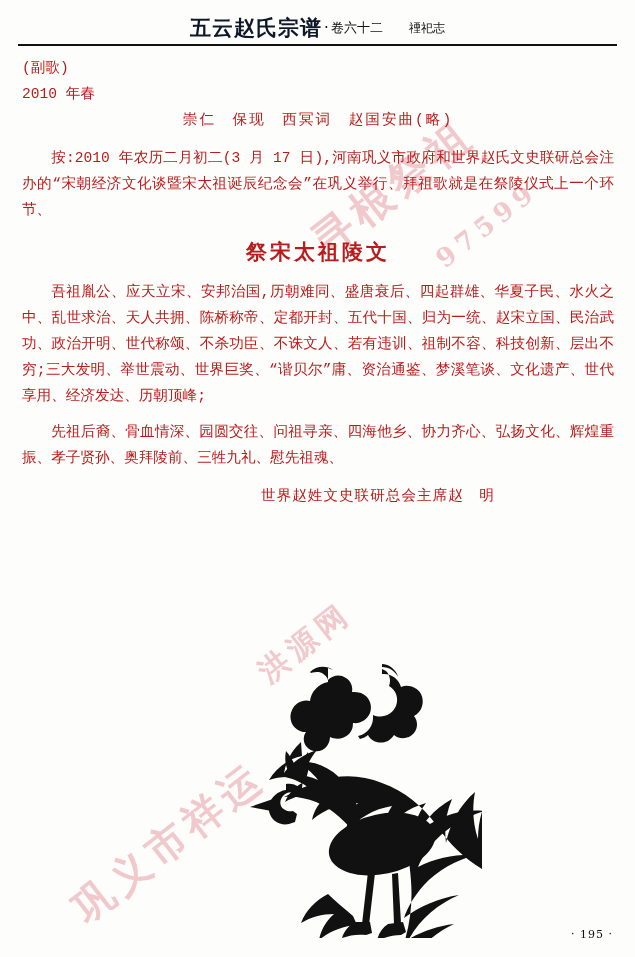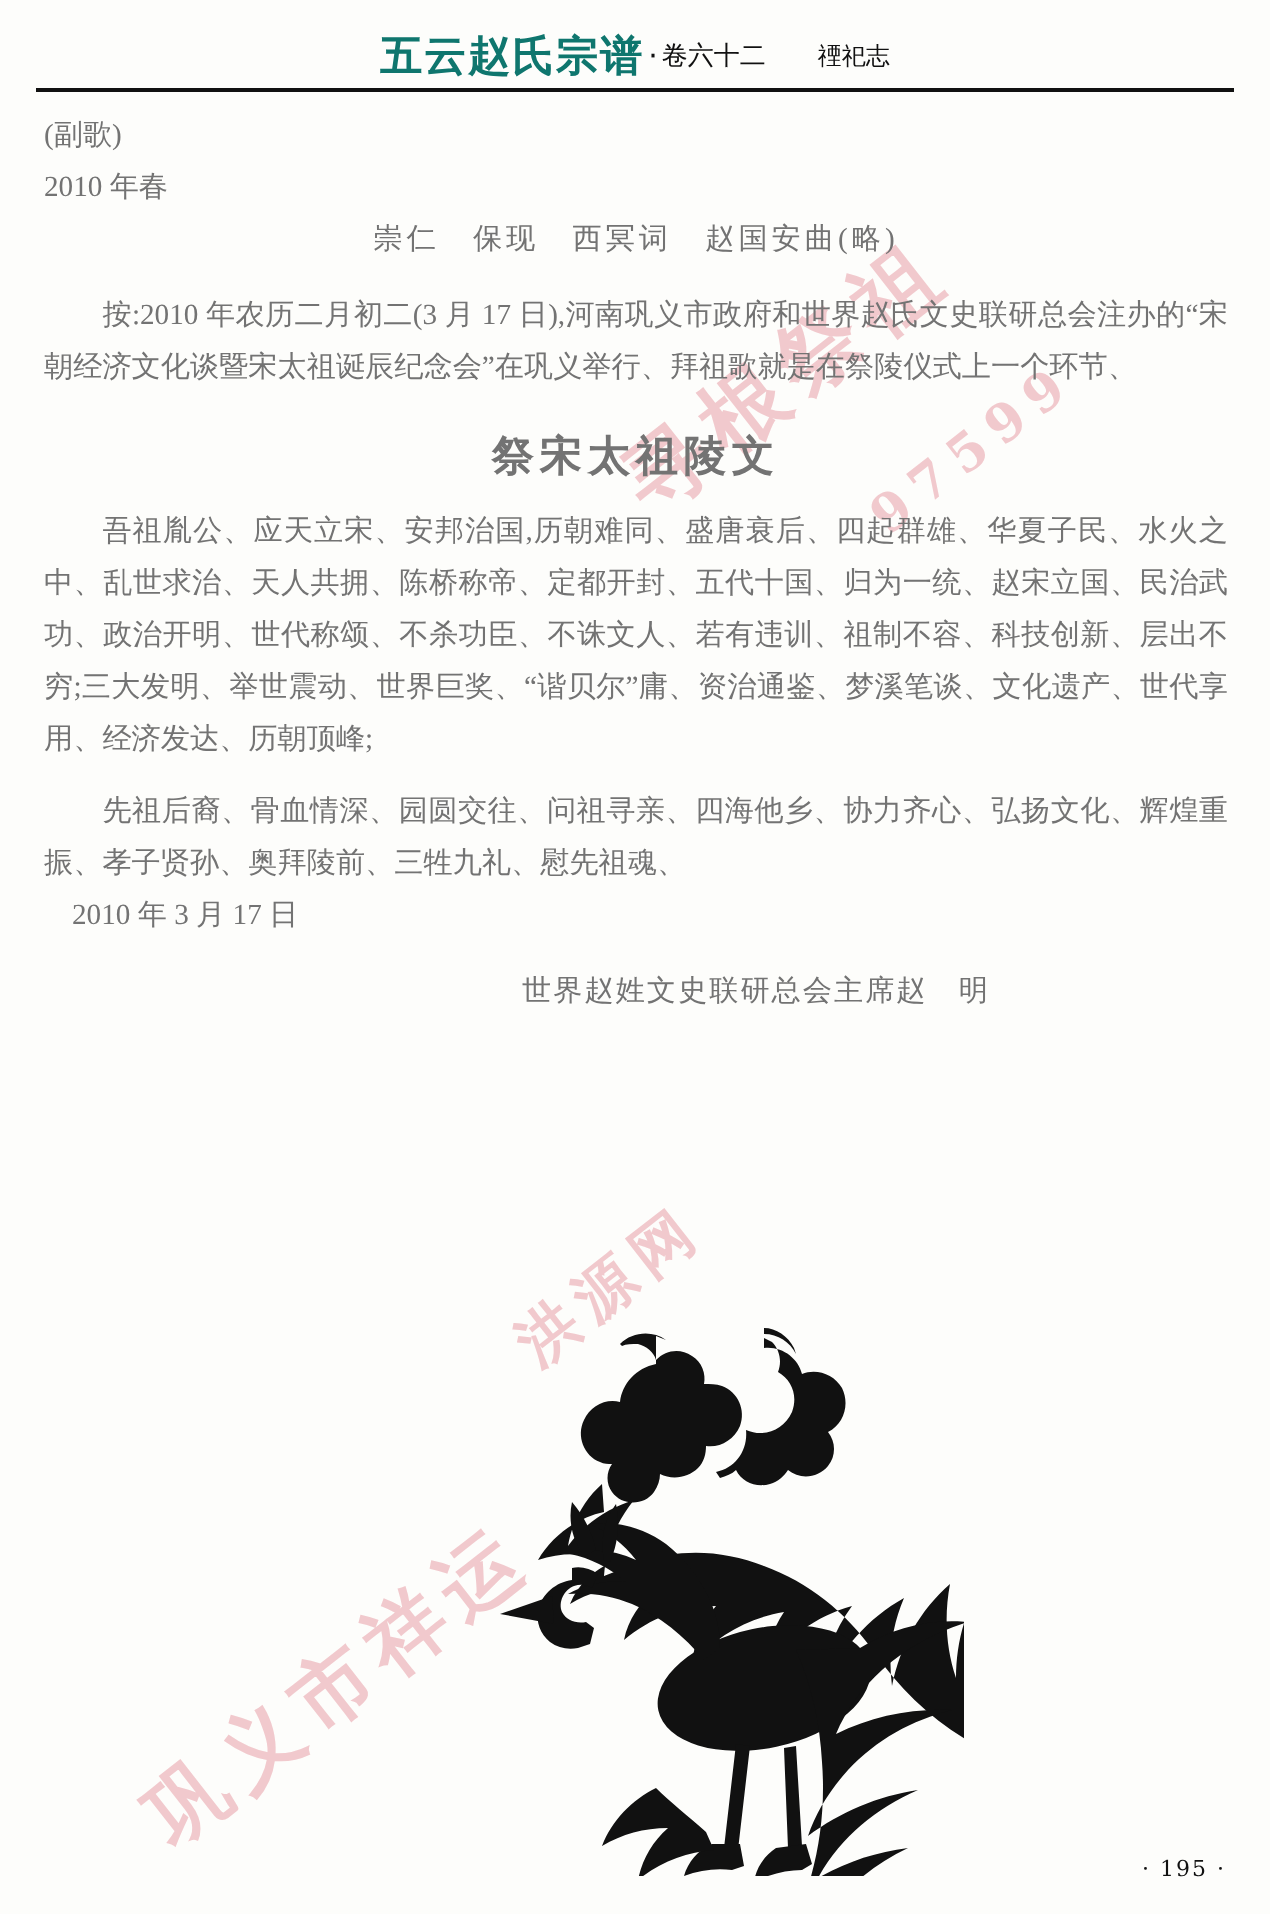--- a/index.html
+++ b/index.html
@@ -25,21 +25,21 @@
     left: 0;
     width: 635px;
     text-align: center;
     white-space: nowrap;
   }
   .header .title {
     font-family: "DejaVu Serif", "Liberation Serif", serif;
     font-size: 21px;
     font-weight: bold;
     letter-spacing: 1px;
-    color: #0f766e;
+    color: #0f172a;
     vertical-align: middle;
   }
   .header .dot {
     font-size: 15px;
     color: #111;
     vertical-align: middle;
     margin: 0 2px;
   }
   .header .vol {
     font-family: Liberation Sans, sans-serif;
@@ -62,23 +62,23 @@
     height: 2px;
     background: #111;
   }
 
   
   .content {
     position: absolute;
     top: 55px;
     left: 22px;
     width: 592px;
-    font-family: Liberation Serif, serif;
+    font-family: Liberation Mono, monospace;
     font-size: 14.6px;
-    color: #737373;
+    color: #b91c1c;
     line-height: 26px;
   }
   .ctr { text-align: center; }
   .p {
     text-align: justify;
     text-justify: inter-ideograph;
     margin: 0;
   }
   .indent { text-indent: 2em; }
   .right { text-align: left; padding-right: 8px; }
@@ -194,21 +194,20 @@
 
     <div class="bigtitle">祭宋太祖陵文</div>
 
     <div class="gap-m"></div>
 
     <div class="p indent">吾祖胤公、应天立宋、安邦治国,历朝难同、盛唐衰后、四起群雄、华夏子民、水火之中、乱世求治、天人共拥、陈桥称帝、定都开封、五代十国、归为一统、赵宋立国、民治武功、政治开明、世代称颂、不杀功臣、不诛文人、若有违训、祖制不容、科技创新、层出不穷;三大发明、举世震动、世界巨奖、“谐贝尔”庸、资治通鉴、梦溪笔谈、文化遗产、世代享用、经济发达、历朝顶峰;</div>
     <div class="gap-s"></div>
     <div class="gap-s"></div>
     <div class="p indent">先祖后裔、骨血情深、园圆交往、问祖寻亲、四海他乡、协力齐心、弘扬文化、辉煌重振、孝子贤孙、奥拜陵前、三牲九礼、慰先祖魂、</div>
 
-    <div class="p date-left">2010 年 3 月 17 日</div>
 
     <div class="gap-m"></div>
 
     <div class="p author-line">世界赵姓文史联研总会主席赵　明</div>
   </div>
 
   <div class="emblem">
     <svg viewBox="0 0 250 290" width="250" height="290" aria-hidden="true">
       <g fill="#111111">
 

